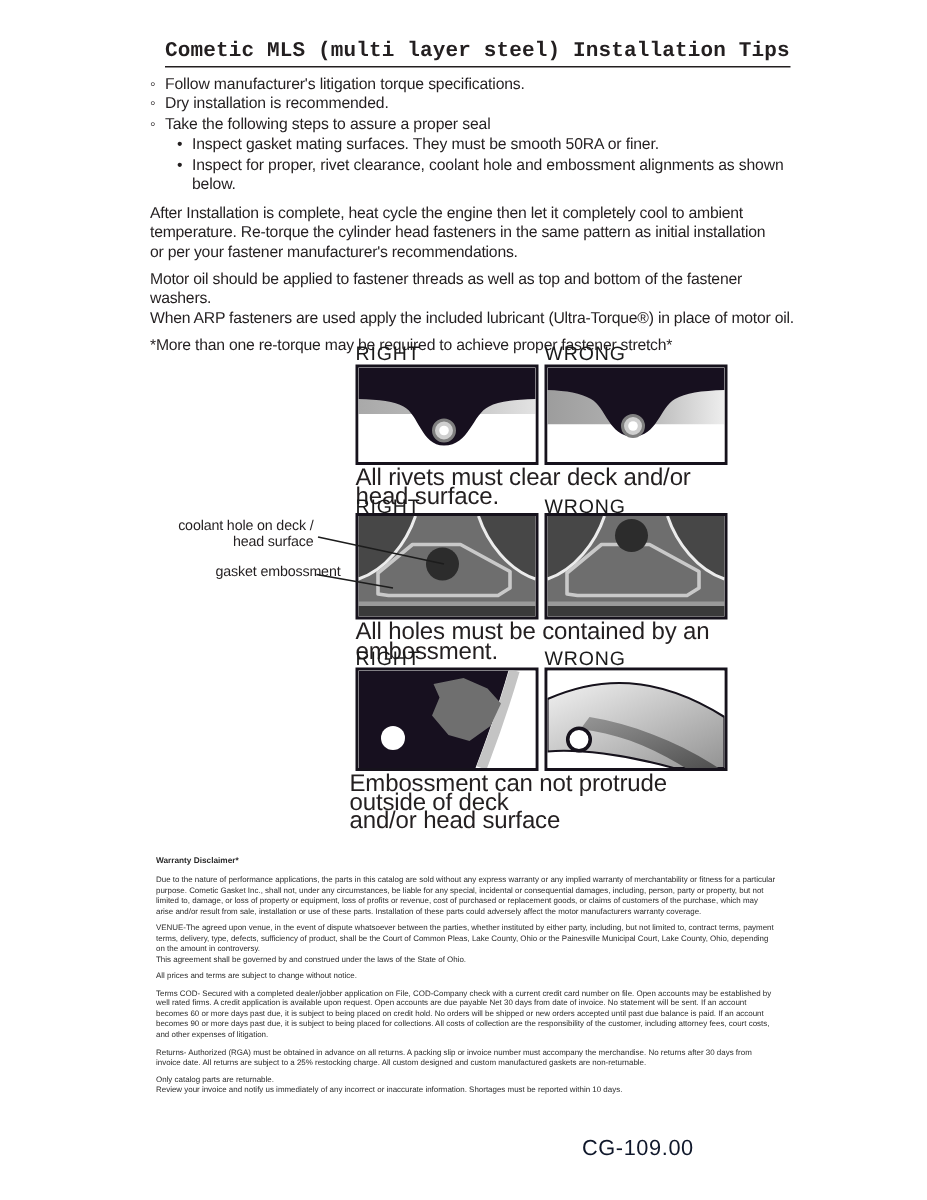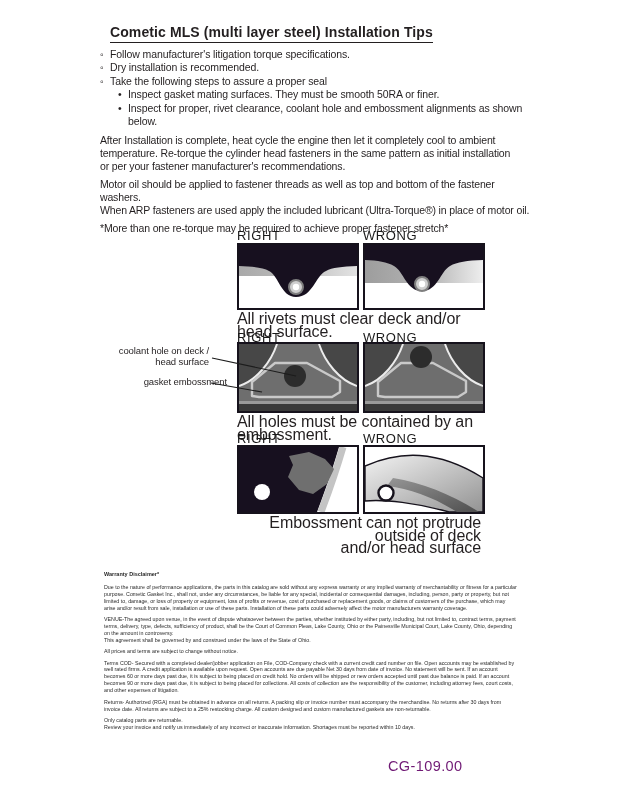--- a/index.html
+++ b/index.html
@@ -4,40 +4,40 @@
 <style>
   html,body{margin:0;padding:0;background:#e8e8e8;}
   .page{
     position:relative; width:618px; height:800px; background:#ffffff;
     font-family:"Liberation Sans","DejaVu Sans",sans-serif; color:#231f20;
     margin:0 auto; overflow:hidden;
   }
   
   .topblock{position:absolute; left:100px; top:24px; width:432px;}
   .doc-title{font-size:14px; font-weight:bold; margin-left:10px; letter-spacing:.1px;}
-  .doc-title span{display:inline-block; border-bottom:1.6px solid #231f20; padding-bottom:1.5px;}
+  .doc-title span{display:inline-block; border-bottom:1.6px solid #231f20; padding-bottom:1.5px;font-family:Liberation Mono, monospace;}
   .bullets{margin-top:5px; font-size:10.5px; letter-spacing:-.1px;}
   .brow{display:flex; line-height:13.5px;}
   .brow .mk{width:10px; text-align:left; flex:none;}
   .brow.sub{padding-left:18px;}
   .diesel-h{font-size:12.5px; font-weight:bold; margin:9px 0 0 0; letter-spacing:.1px;}
   .para{font-size:10.5px; line-height:13px; white-space:pre-line; margin-top:5px; letter-spacing:-.15px;}
   
   .rw-label{position:absolute; width:122px; text-align:left; font-size:13px; letter-spacing:.6px; color:#1a1a1a;}
   .dbox{position:absolute; width:122px; border:2px solid #16121c; box-sizing:border-box; background:#fff;}
   .dbox svg{display:block; width:100%; height:100%;}
   .cap{position:absolute; font-size:16px; font-weight:normal; letter-spacing:-.1px; white-space:pre-line; line-height:12.5px;}
   .cap.center{text-align:left;}
   .calloutlbl{position:absolute; font-size:9.5px; line-height:11px; text-align:right; letter-spacing:-.1px;}
   .leader{position:absolute; left:120px; top:340px; width:250px; height:70px; z-index:5; pointer-events:none;}
   
   .legal{position:absolute; left:104px; top:571px; width:414px; font-size:5.3px; line-height:6.9px; color:#2a2a2a; letter-spacing:0;}
   .legal .lh{font-weight:bold; font-size:5.5px; margin:0 0 6px 0;}
   .legal p{margin:0 0 4.5px 0; white-space:pre-line;}
-  .docnum{position:absolute; left:388px; top:758px; font-size:14.5px; letter-spacing:.4px; color:#701a75;}
+  .docnum{position:absolute; left:388px; top:758px; font-size:14.5px; letter-spacing:.4px; color:#0f172a;}
 </style>
 </head>
 <body>
 
 <div class="page">
 
   <div class="topblock">
     <div class="doc-title"><span>Cometic MLS (multi layer steel) Installation Tips</span></div>
     <div class="bullets">
       <div class="brow">
@@ -170,21 +170,21 @@
           <stop offset="0" stop-color="#969696"></stop>
             <stop offset="1" stop-color="#4f4f4f"></stop>
         </linearGradient>
       </defs>
       <rect x="0" y="0" width="118" height="65" fill="#ffffff"></rect>
       <path d="M0,19 C34,4 72,2 118,31 L118,65 L84,65 C52,56 19,52 0,54 Z" fill="url(#g3a)" stroke="#16121c" stroke-width="1.4"></path>
       <path d="M28,31 C58,36 88,48 114,65 L92,65 C68,50 46,42 22,39 Z" fill="url(#g3b)"></path>
       <circle cx="21" cy="46" r="7.5" fill="#ffffff" stroke="#16121c" stroke-width="2.4"></circle>
     </svg>
   </div>
-  <div class="cap" style="left:221px; top:517px; width:260px;text-align:right;">Embossment can not protrude outside of deck
+  <div class="cap" style="left:233px; top:517px; width:260px;">Embossment can not protrude outside of deck
 and/or head surface</div>
 
   <div class="legal">
     <p class="lh">Warranty Disclaimer*</p>
     <p>Due to the nature of performance applications, the parts in this catalog are sold without any express warranty or any implied warranty of merchantability or fitness for a particular purpose.  Cometic Gasket Inc., shall not, under any circumstances, be liable for any special, incidental or consequential damages, including, person, party or property, but not limited to, damage, or loss of property or equipment, loss of profits or revenue, cost of purchased or replacement goods, or claims of customers of the purchase, which may arise and/or result from sale, installation or use of these parts.  Installation of these parts could adversely affect the motor manufacturers warranty coverage.</p>
     <p>VENUE-The agreed upon venue, in the event of dispute whatsoever between the parties, whether instituted by either party, including, but not limited to, contract terms, payment terms, delivery, type, defects, sufficiency of product, shall be the Court of Common Pleas, Lake County, Ohio or the Painesville Municipal Court, Lake County, Ohio, depending on the amount in controversy.
 This agreement shall be governed by and construed under the laws of the State of Ohio.</p>
     <p>All prices and terms are subject to change without notice.</p>
     <p>Terms COD- Secured with a completed dealer/jobber application on File, COD-Company check with a current credit card number on file.  Open accounts may be established by well rated firms.  A credit application is available upon request.  Open accounts are due payable Net 30 days from date of invoice.  No statement will be sent.  If an account becomes 60 or more days past due, it is subject to being placed on credit hold.  No orders will be shipped or new orders accepted until past due balance is paid.  If an account becomes 90 or more days past due, it is subject to being placed for collections.  All costs of collection are the responsibility of the customer, including attorney fees, court costs, and other expenses of litigation.</p>
     <p>Returns- Authorized (RGA) must be obtained in advance on all returns.  A packing slip or invoice number must accompany the merchandise.  No returns after 30 days from invoice date.  All returns are subject to a 25% restocking charge.  All custom designed and custom manufactured gaskets are non-returnable.</p>

